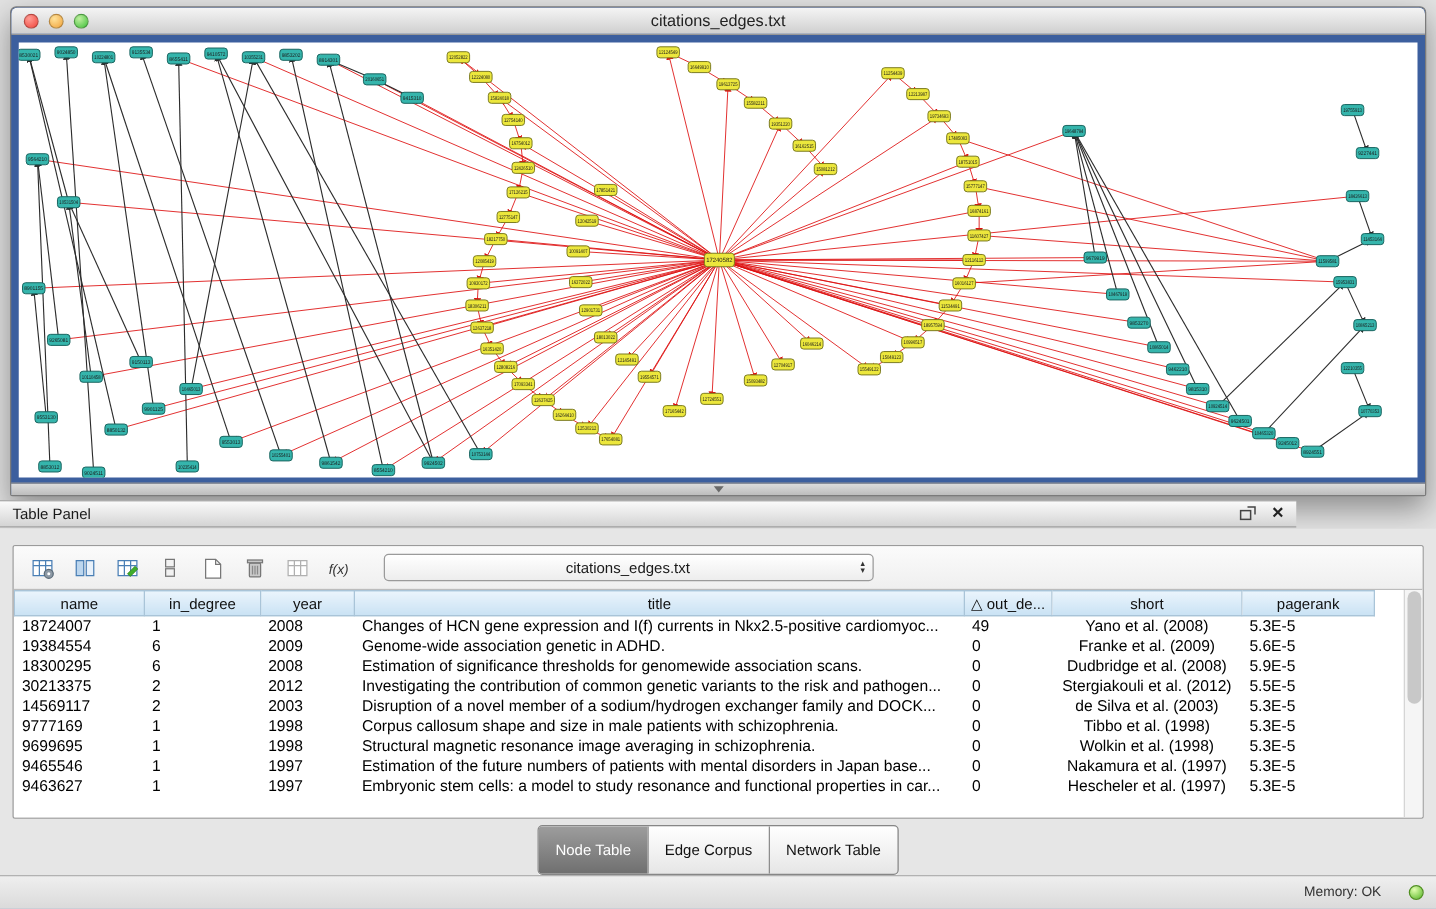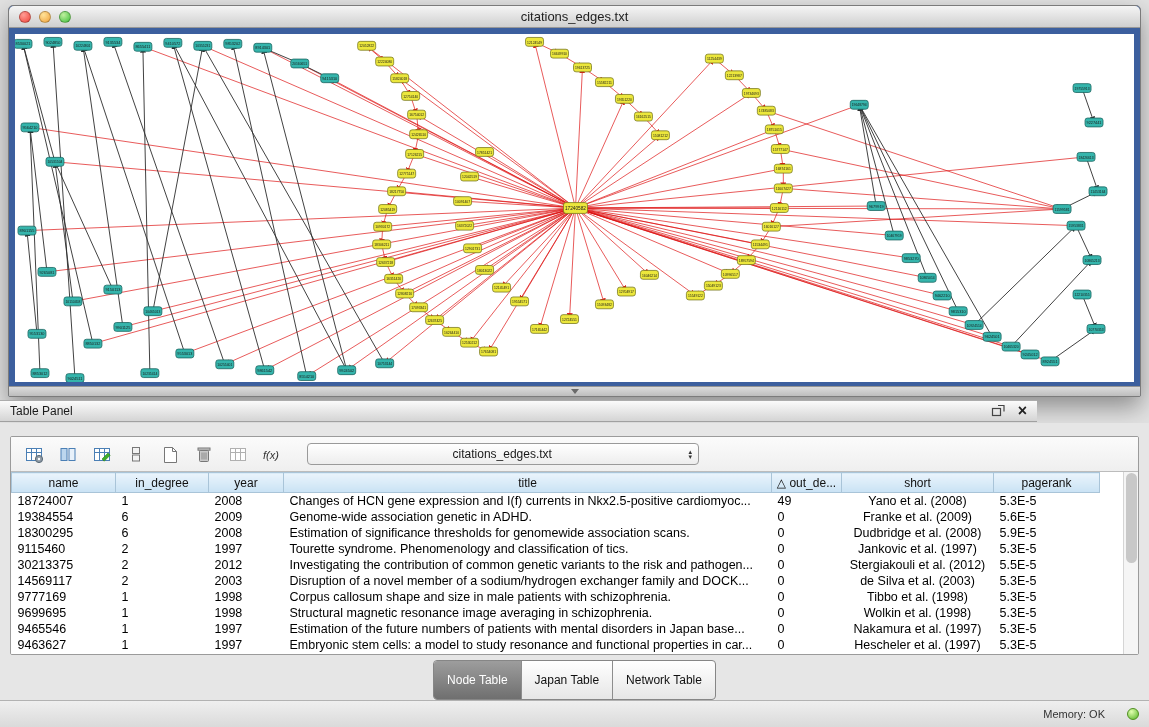--- a/index.html
+++ b/index.html
@@ -839,29 +839,20 @@
             <tr>
               <td>18300295</td>
               <td>6</td>
               <td>2008</td>
               <td>Estimation of significance thresholds for genomewide association scans.</td>
               <td>0</td>
               <td class="c-short">Dudbridge et al. (2008)</td>
               <td>5.9E-5</td>
             </tr>
             <tr>
-              <td>9115460</td>
-              <td>2</td>
-              <td>1997</td>
-              <td>Tourette syndrome. Phenomenology and classification of tics.</td>
-              <td>0</td>
-              <td class="c-short">Jankovic et al. (1997)</td>
-              <td>5.3E-5</td>
-            </tr>
-            <tr>
               <td>30213375</td>
               <td>2</td>
               <td>2012</td>
               <td>Investigating the contribution of common genetic variants to the risk and pathogen...</td>
               <td>0</td>
               <td class="c-short">Stergiakouli et al. (2012)</td>
               <td>5.5E-5</td>
             </tr>
             <tr>
               <td>14569117</td>
@@ -911,21 +902,21 @@
           </tbody>
       </table>
       <div class="vscroll">
         <div class="thumb"></div>
       </div>
     </div>
   </div>
   <div class="tabs-row">
     <div class="segmented" id="seg-tabs">
         <span class="seg-tab active">Node Table</span>
-        <span class="seg-tab">Japan Table</span>
+        <span class="seg-tab">Edge Corpus</span>
         <span class="seg-tab">Network Table</span>
       </div>
   </div>
 </div>
 
 <div class="status-bar">
   <span>Memory: OK</span>
   <span class="mem-dot"></span>
 </div>
 

